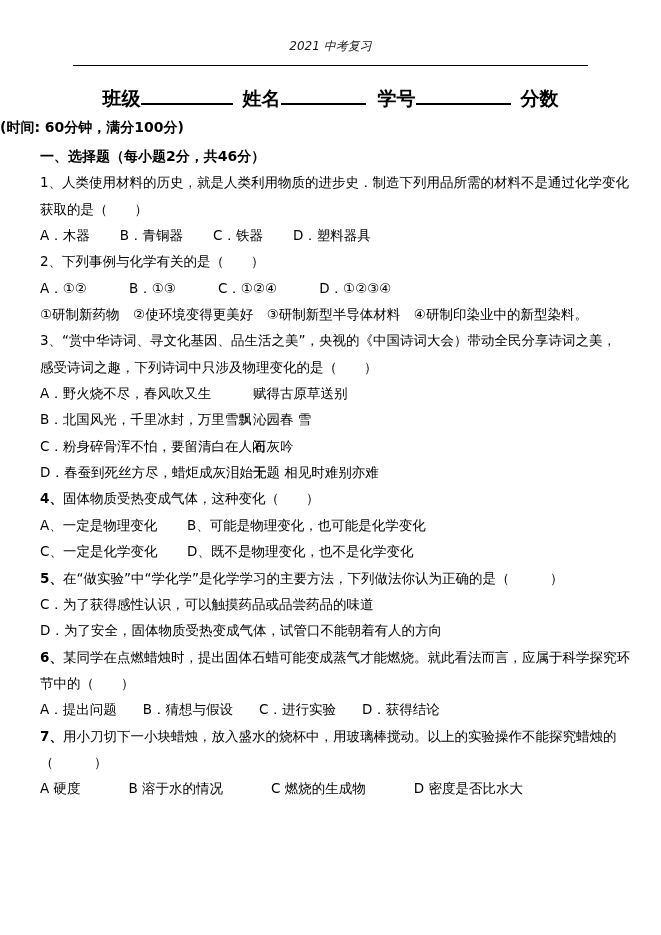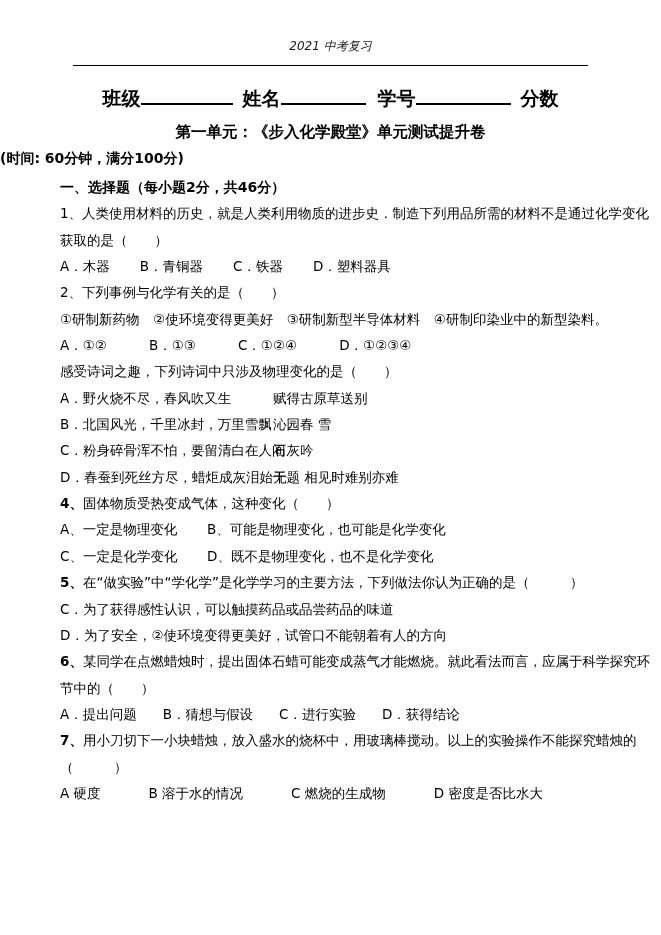--- a/index.html
+++ b/index.html
@@ -46,21 +46,21 @@
     font-size:15.5px;
   }
   .doc-subtitle{
     margin-top:7px;
     text-align:left;
     font-weight:bold;
     font-size:14px;
   }
   .content{
     margin-top:6px;
-    padding:0 58px 0 60px;
+    padding:0 58px 0 40px;
   }
   .line{
     line-height:26.35px;
     height:26.35px;
     font-size:13.5px;
     white-space:nowrap;
   }
   .section-heading{
     font-weight:bold;
     font-size:14px;
@@ -79,52 +79,52 @@
 
 <div class="page">
 
   <div class="hdr">2021 中考复习</div>
   <hr class="hdr-rule">
 
   <div class="info-line">
     <span>班级</span><span class="blank b92"></span><span>姓名</span><span class="blank b85"></span><span>学号</span><span class="blank b95"></span><span>分数</span>
   </div>
 
-  <div class="doc-title">第一单元：《步入化学殿堂》单元测试提升卷</div>
   <div class="doc-subtitle">(时间: 60分钟，满分100分)</div>
 
   <div class="content">
 
     <div class="line section-heading">一、选择题（每小题2分，共46分）</div>
 
     <div class="line"><span>1、</span><span>人类使用材料的历史，就是人类利用物质的进步史．制造下列用品所需的材料不是通过化学变化</span></div>
     <div class="line">获取的是（　　）</div>
     <div class="line optrow g30">
       <span>A．木器</span><span>B．青铜器</span><span>C．铁器</span><span>D．塑料器具</span>
     </div>
 
     <div class="line"><span>2、</span><span>下列事例与化学有关的是（　　）</span></div>
-    <div class="line">①研制新药物　②使环境变得更美好　③研制新型半导体材料　④研制印染业中的新型染料。</div>
     <div class="line optrow g40">
       <span>A．①②</span><span>B．①③</span><span>C．①②④</span><span>D．①②③④</span>
     </div>
+    <div class="line">①研制新药物　②使环境变得更美好　③研制新型半导体材料　④研制印染业中的新型染料。</div>
 
+    <div class="line"><span>3、</span><span>“赏中华诗词、寻文化基因、品生活之美”，央视的《中国诗词大会）带动全民分享诗词之美，</span></div>
     <div class="line">感受诗词之趣，下列诗词中只涉及物理变化的是（　　）</div>
     <div class="line"><span class="col1-q3">A．野火烧不尽，春风吹又生</span><span>赋得古原草送别</span></div>
     <div class="line"><span class="col1-q3">B．北国风光，千里冰封，万里雪飘</span><span>沁园春 雪</span></div>
     <div class="line"><span class="col1-q3">C．粉身碎骨浑不怕，要留清白在人间</span><span>石灰吟</span></div>
     <div class="line"><span class="col1-q3">D．春蚕到死丝方尽，蜡炬成灰泪始干</span><span>无题 相见时难别亦难</span></div>
 
     <div class="line"><span class="bold">4、</span><span>固体物质受热变成气体，这种变化（　　）</span></div>
     <div class="line"><span class="col1-q4">A、一定是物理变化</span><span>B、可能是物理变化，也可能是化学变化</span></div>
     <div class="line"><span class="col1-q4">C、一定是化学变化</span><span>D、既不是物理变化，也不是化学变化</span></div>
 
     <div class="line"><span class="bold">5、</span><span>在“做实验”中“学化学”是化学学习的主要方法，下列做法你认为正确的是（　　　）</span></div>
     <div class="line">C．为了获得感性认识，可以触摸药品或品尝药品的味道</div>
-    <div class="line">D．为了安全，②使环境变得更美好，试管口不能朝着有人的方向</div>
+    <div class="line">D．为了安全，固体物质受热变成气体，试管口不能朝着有人的方向</div>
 
     <div class="line"><span class="bold">6、</span><span>某同学在点燃蜡烛时，提出固体石蜡可能变成蒸气才能燃烧。就此看法而言，应属于科学探究环</span></div>
     <div class="line">节中的（　　）</div>
     <div class="line optrow g28">
       <span>A．提出问题</span><span>B．猜想与假设</span><span>C．进行实验</span><span>D．获得结论</span>
     </div>
 
     <div class="line"><span class="bold">7、</span><span>用小刀切下一小块蜡烛，放入盛水的烧杯中，用玻璃棒搅动。以上的实验操作不能探究蜡烛的</span></div>
     <div class="line">（　　　）</div>
     <div class="line optrow g48">

